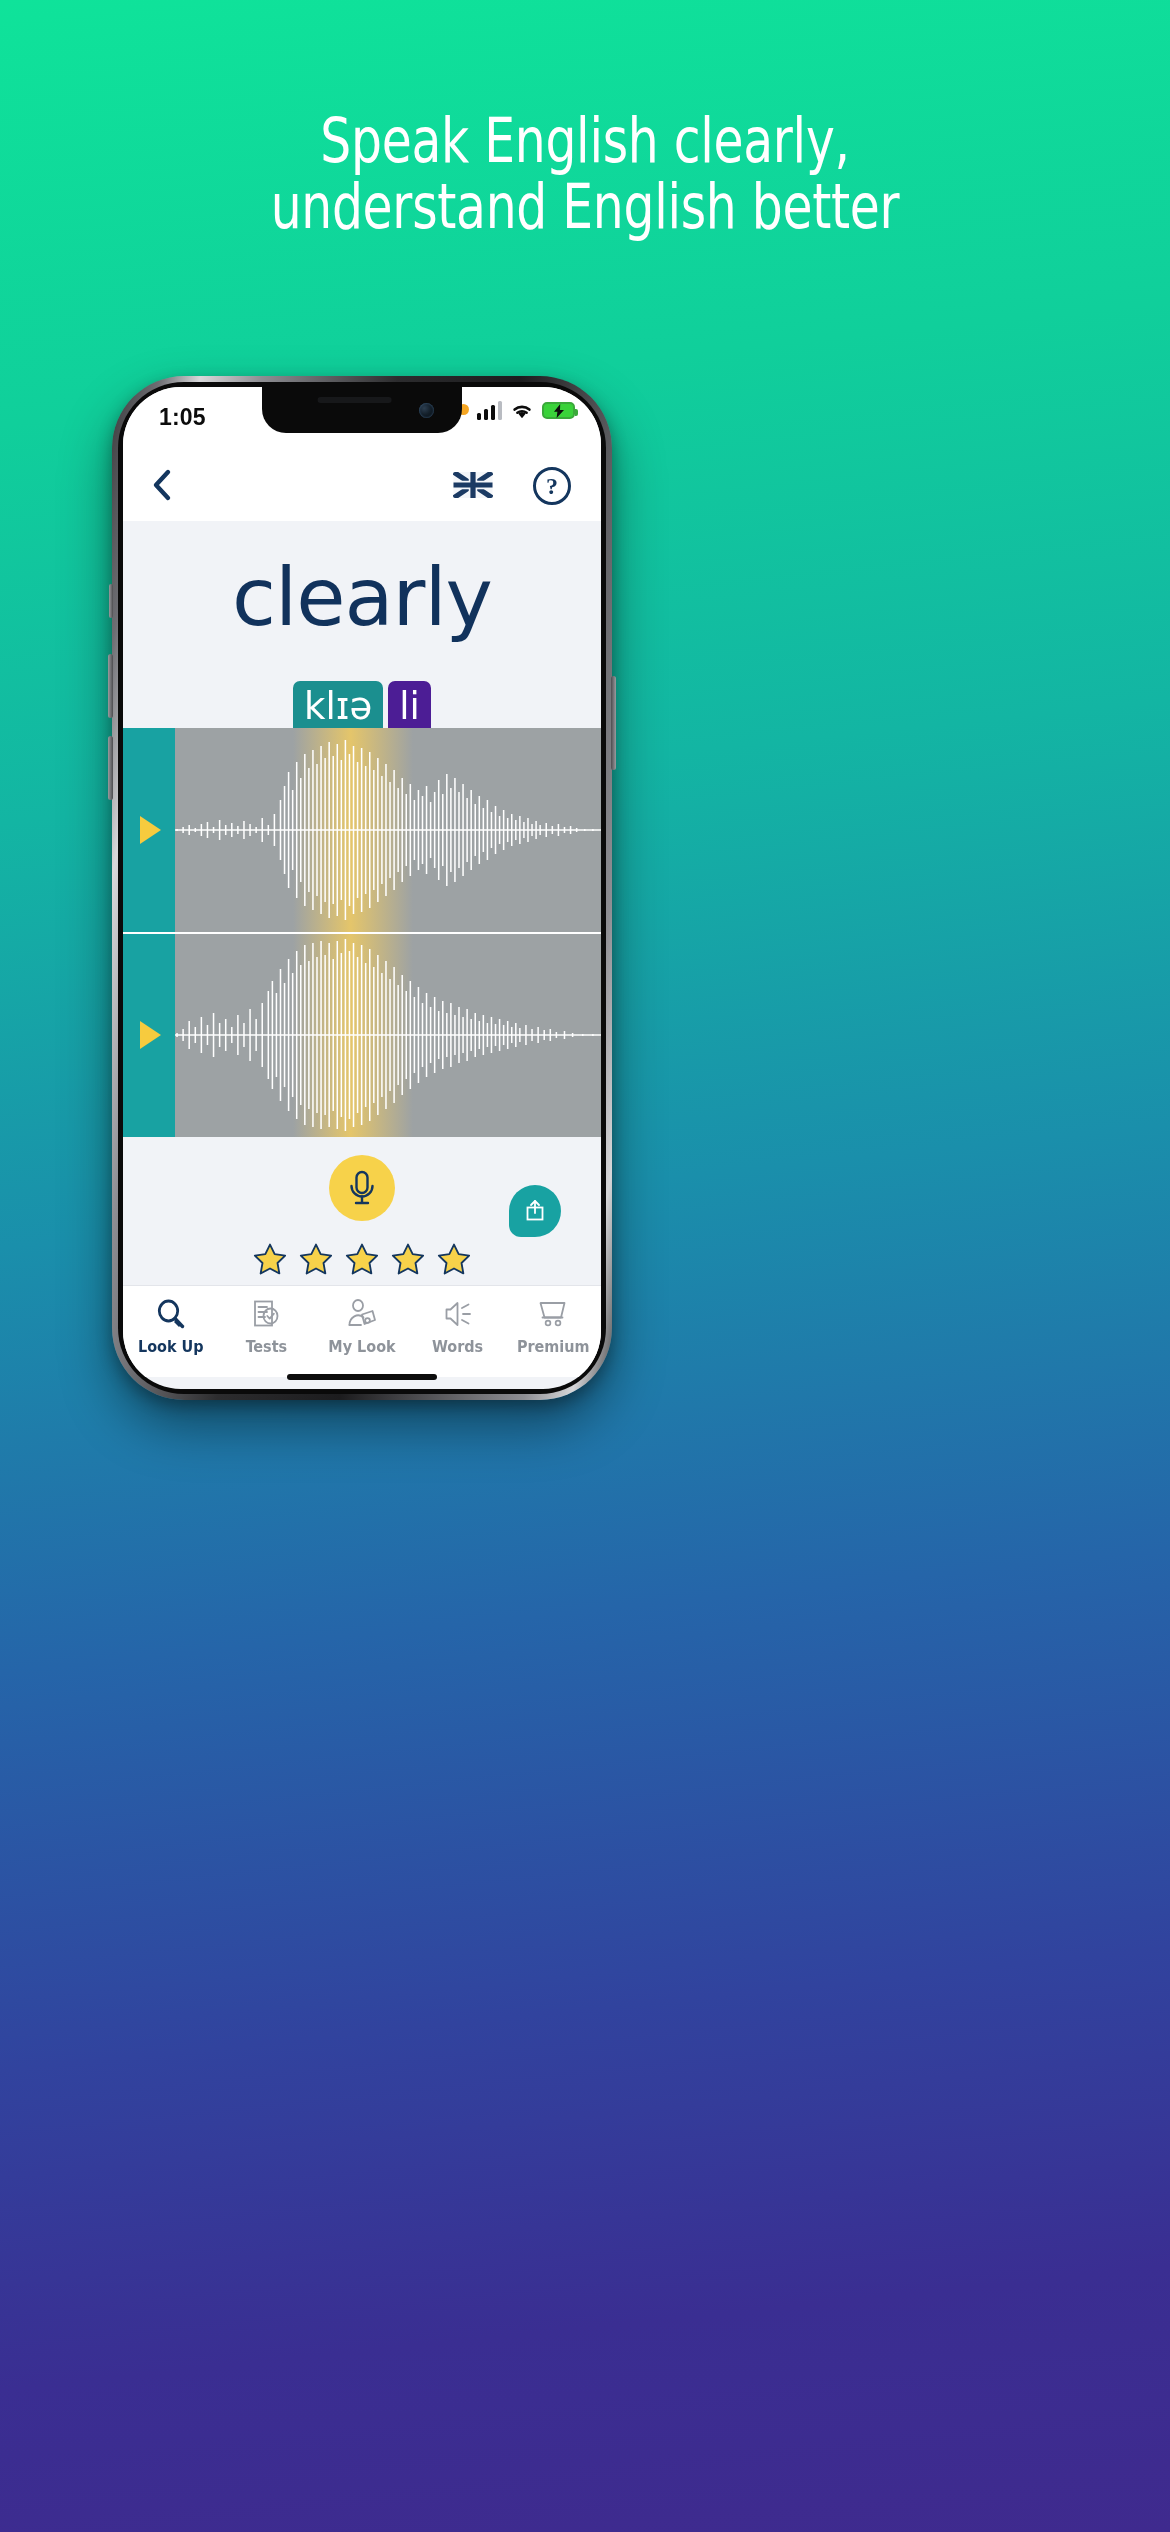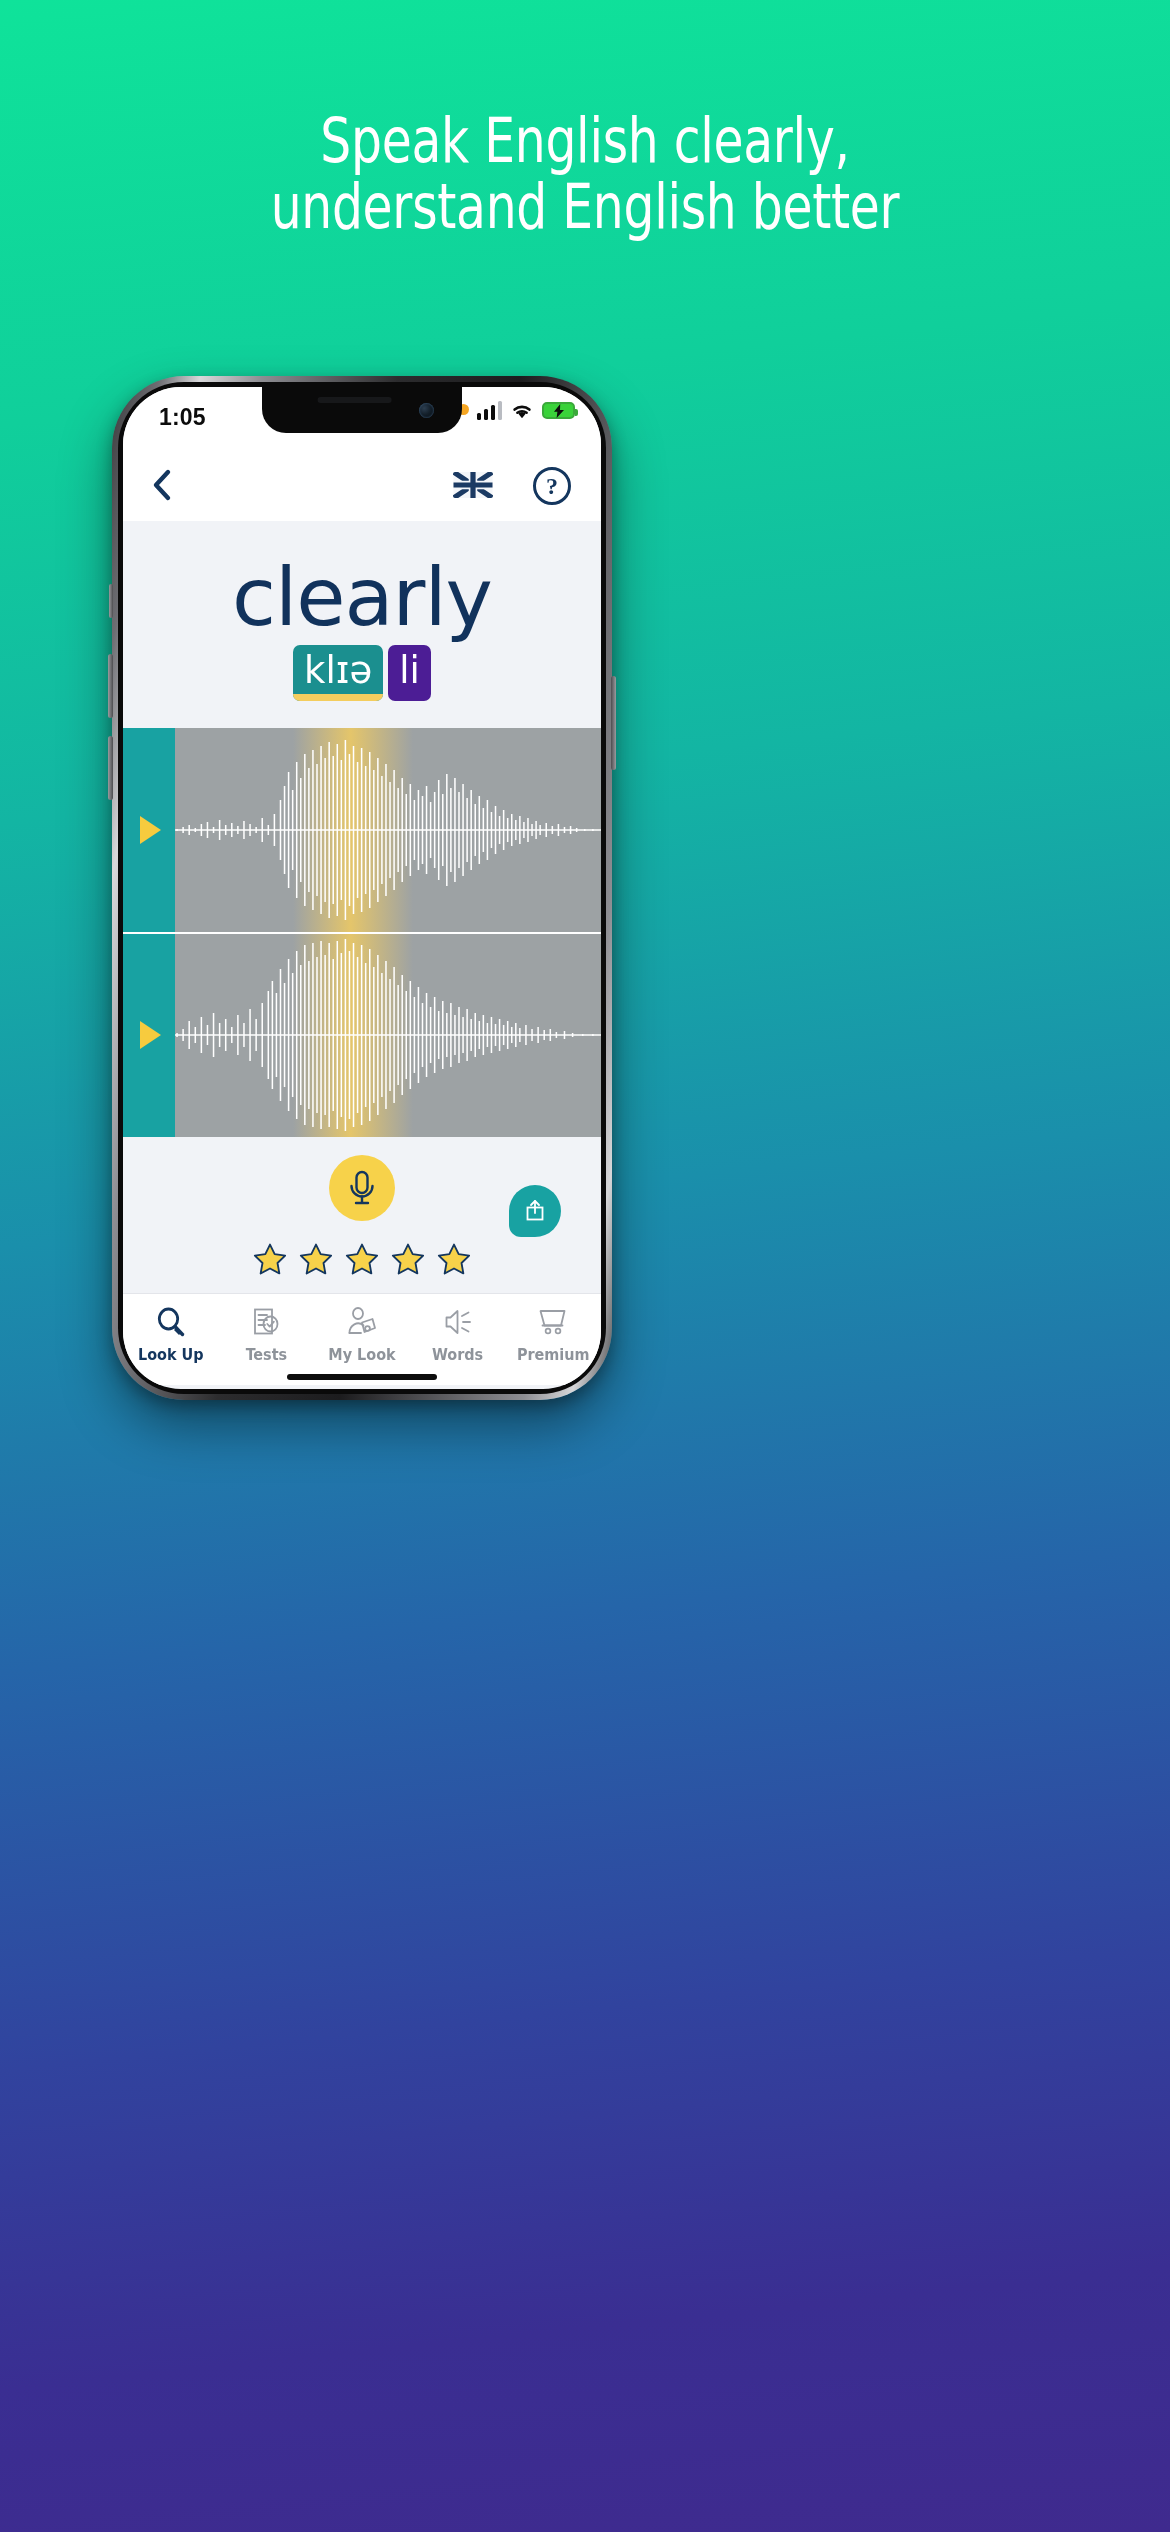--- a/index.html
+++ b/index.html
@@ -123,21 +123,21 @@
     margin-top:16px;
   }
   .phon-row {
     position:absolute; left:0; top:124px; width:100%;
     display:flex; justify-content:center; align-items:flex-start; gap:5px;
   }
   .phon-chip {
     position:relative; border-radius:7px; padding:5px 11px 9px 11px;
     color:#ffffff; font-size:37px; line-height:42px; font-weight:400;
     font-family:"DejaVu Sans","Liberation Sans",sans-serif;
-    overflow:hidden; cursor:pointer;
+    overflow:hidden; cursor:pointer;margin-top:36px;
   }
   .phon-chip.stressed { background:#1b8f8f; }
   .phon-chip.plain { background:#4c1d95; }
   .phon-chip.stressed:after {
     content:""; position:absolute; left:0; bottom:0; width:100%; height:7px;
     background:#f4cd5e;
   }
 
   
   .wave-block {
@@ -183,21 +183,21 @@
     display:flex; align-items:center; justify-content:center;
   }
   .stars-row {
     position:absolute; left:0; top:105px; width:100%;
     display:flex; justify-content:center; align-items:center; gap:12px;
   }
   .star { width:34px; height:34px; cursor:pointer; }
 
   
   .tabbar {
-    position:absolute; left:0; bottom:4px; width:100%; height:92px;
+    position:absolute; left:0; bottom:12px; width:100%; height:92px;
     background:#ffffff; border-top:1px solid #e3e5ea;
     display:flex; z-index:3;
   }
   .tab {
     flex:1; display:flex; flex-direction:column; align-items:center;
     justify-content:flex-start; padding-top:11px; cursor:pointer;
   }
   .tab-ico { height:34px; display:flex; align-items:center; justify-content:center; }
   .tab-lbl {
     font-size:16px; margin-top:6px; color:#8e939a; font-weight:700;

